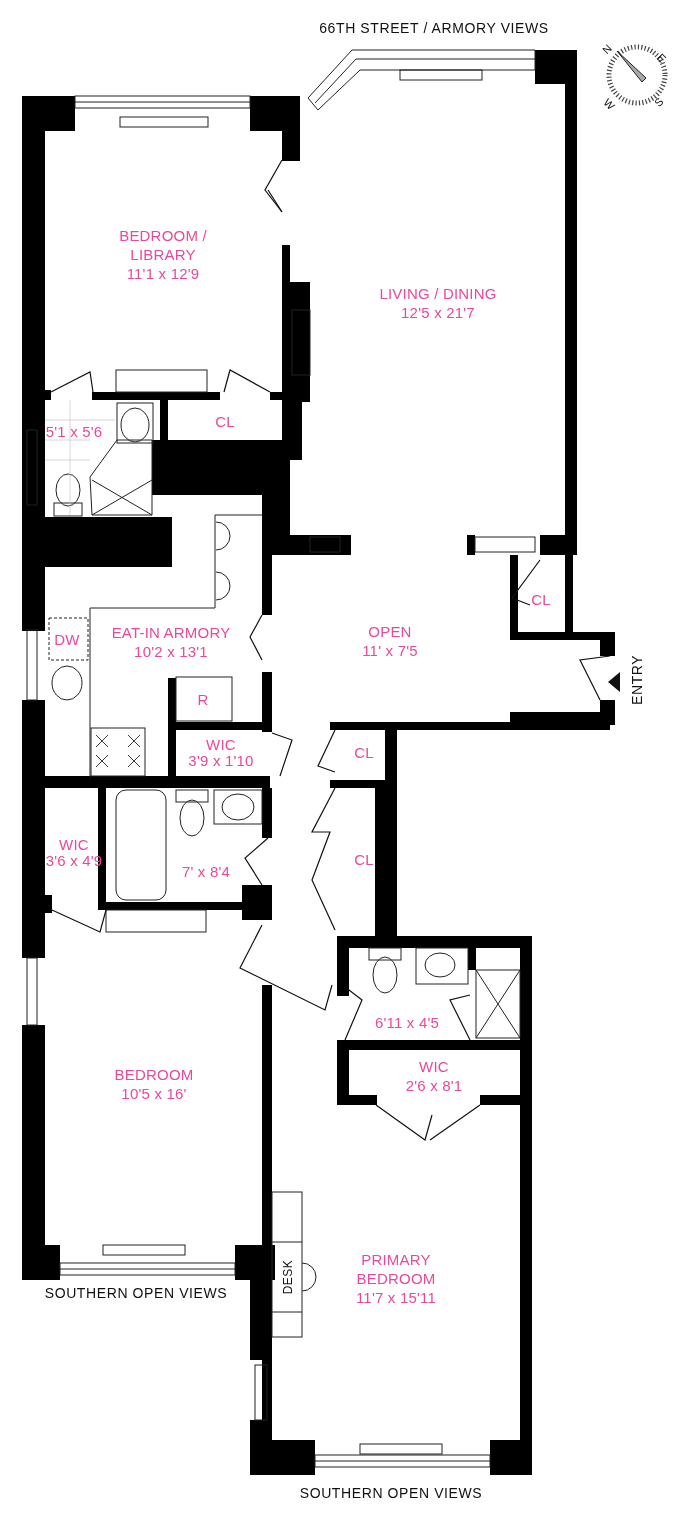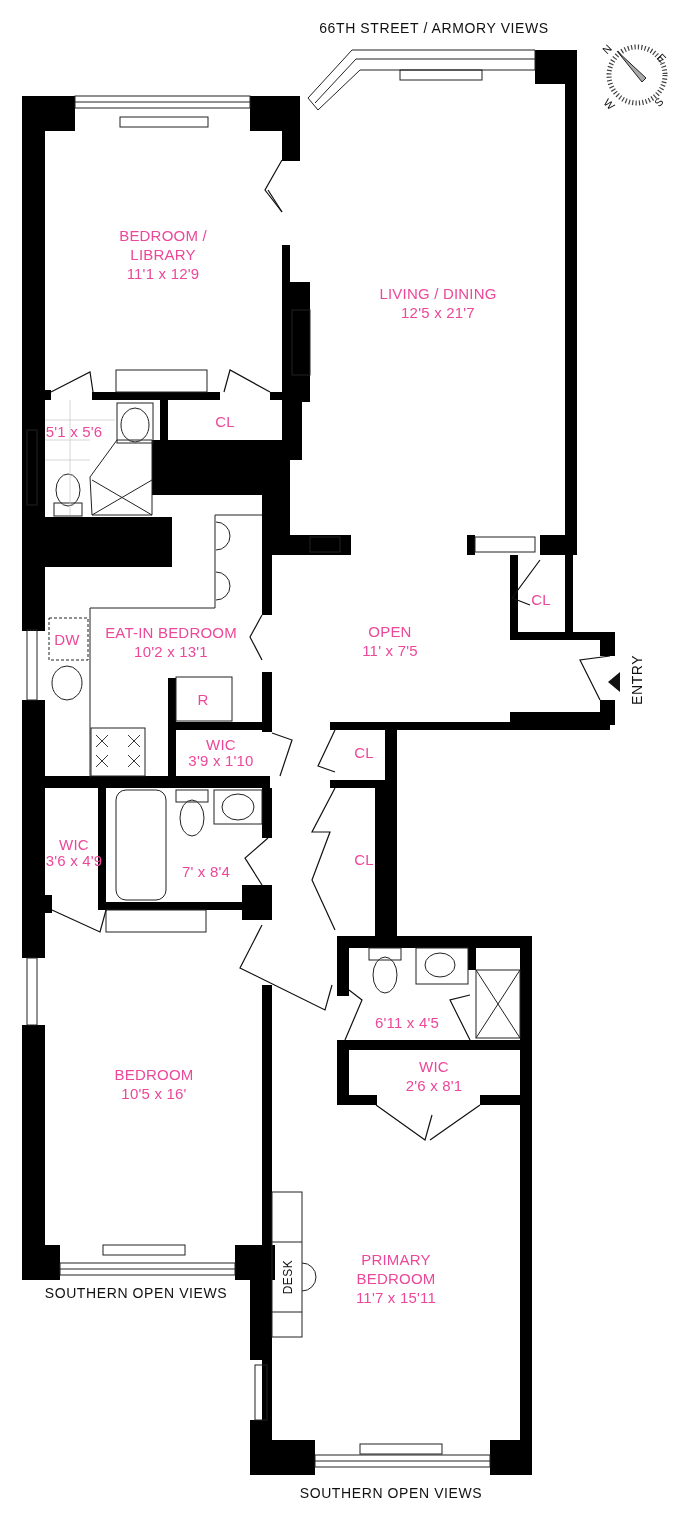--- a/index.html
+++ b/index.html
@@ -216,21 +216,21 @@
   <span>LIVING / DINING</span>
   <span>12'5 x 21'7</span>
 </div>
 <div class="lbl" style="left:74px;top:422px">
   <span>5'1 x 5'6</span>
 </div>
 <div class="lbl" style="left:225px;top:412px">
   <span>CL</span>
 </div>
 <div class="lbl" style="left:171px;top:623px">
-  <span>EAT-IN BEDROOM</span>
+  <span>EAT-IN ARMORY</span>
   <span>10'2 x 13'1</span>
 </div>
 <div class="lbl small" style="left:67px;top:632px">
   <span>DW</span>
 </div>
 <div class="lbl small" style="left:203px;top:692px">
   <span>R</span>
 </div>
 <div class="lbl" style="left:390px;top:622px">
   <span>OPEN</span>

